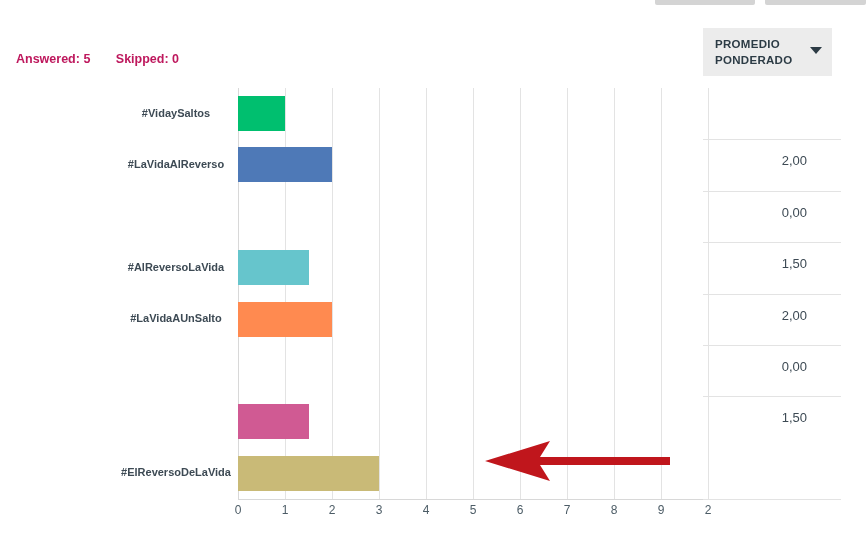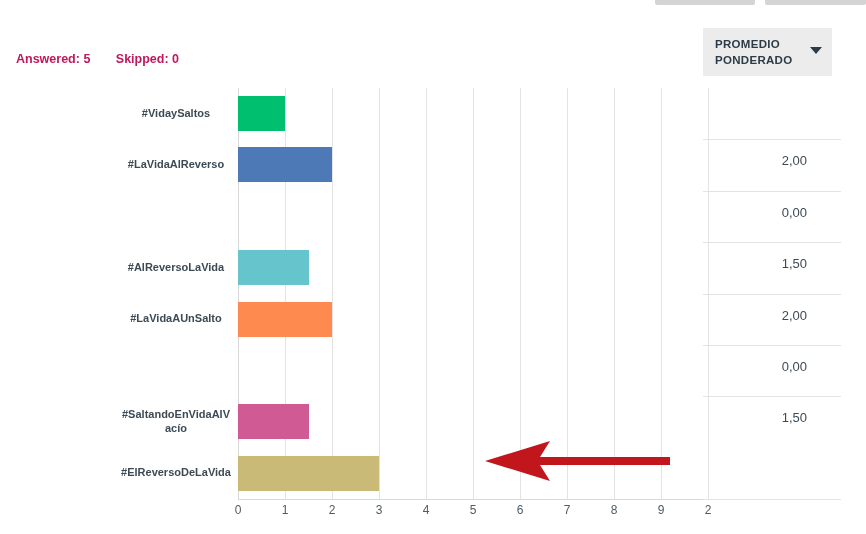--- a/index.html
+++ b/index.html
@@ -246,21 +246,20 @@
       <div class="xtick" style="left: 473px;">5</div>
       <div class="xtick" style="left: 520px;">6</div>
       <div class="xtick" style="left: 567px;">7</div>
       <div class="xtick" style="left: 614px;">8</div>
       <div class="xtick" style="left: 661px;">9</div>
       <div class="xtick" style="left: 708px;">2</div>
       <div class="cat-label" style="top: 24.6875px;">#VidaySaltos</div>
       <div class="cat-label" style="top: 76.0625px;">#LaVidaAlReverso</div>
       <div class="cat-label" style="top: 178.812px;">#AlReversoLaVida</div>
       <div class="cat-label" style="top: 230.188px;">#LaVidaAUnSalto</div>
-      <div class="cat-label" style="top: 326.438px;">#SaltandoEnVidaAlVacío</div>
       <div class="cat-label" style="top: 384.312px;">#ElReversoDeLaVida</div>
     </div>
 
   <div id="value-panel">
     <div id="value-header">
       <div id="value-header-text">PROMEDIO PONDERADO</div>
       <div id="value-header-caret"></div>
     </div>
       <div class="value-row" style="top: 139.375px;">
         <div class="value-divider"></div>

